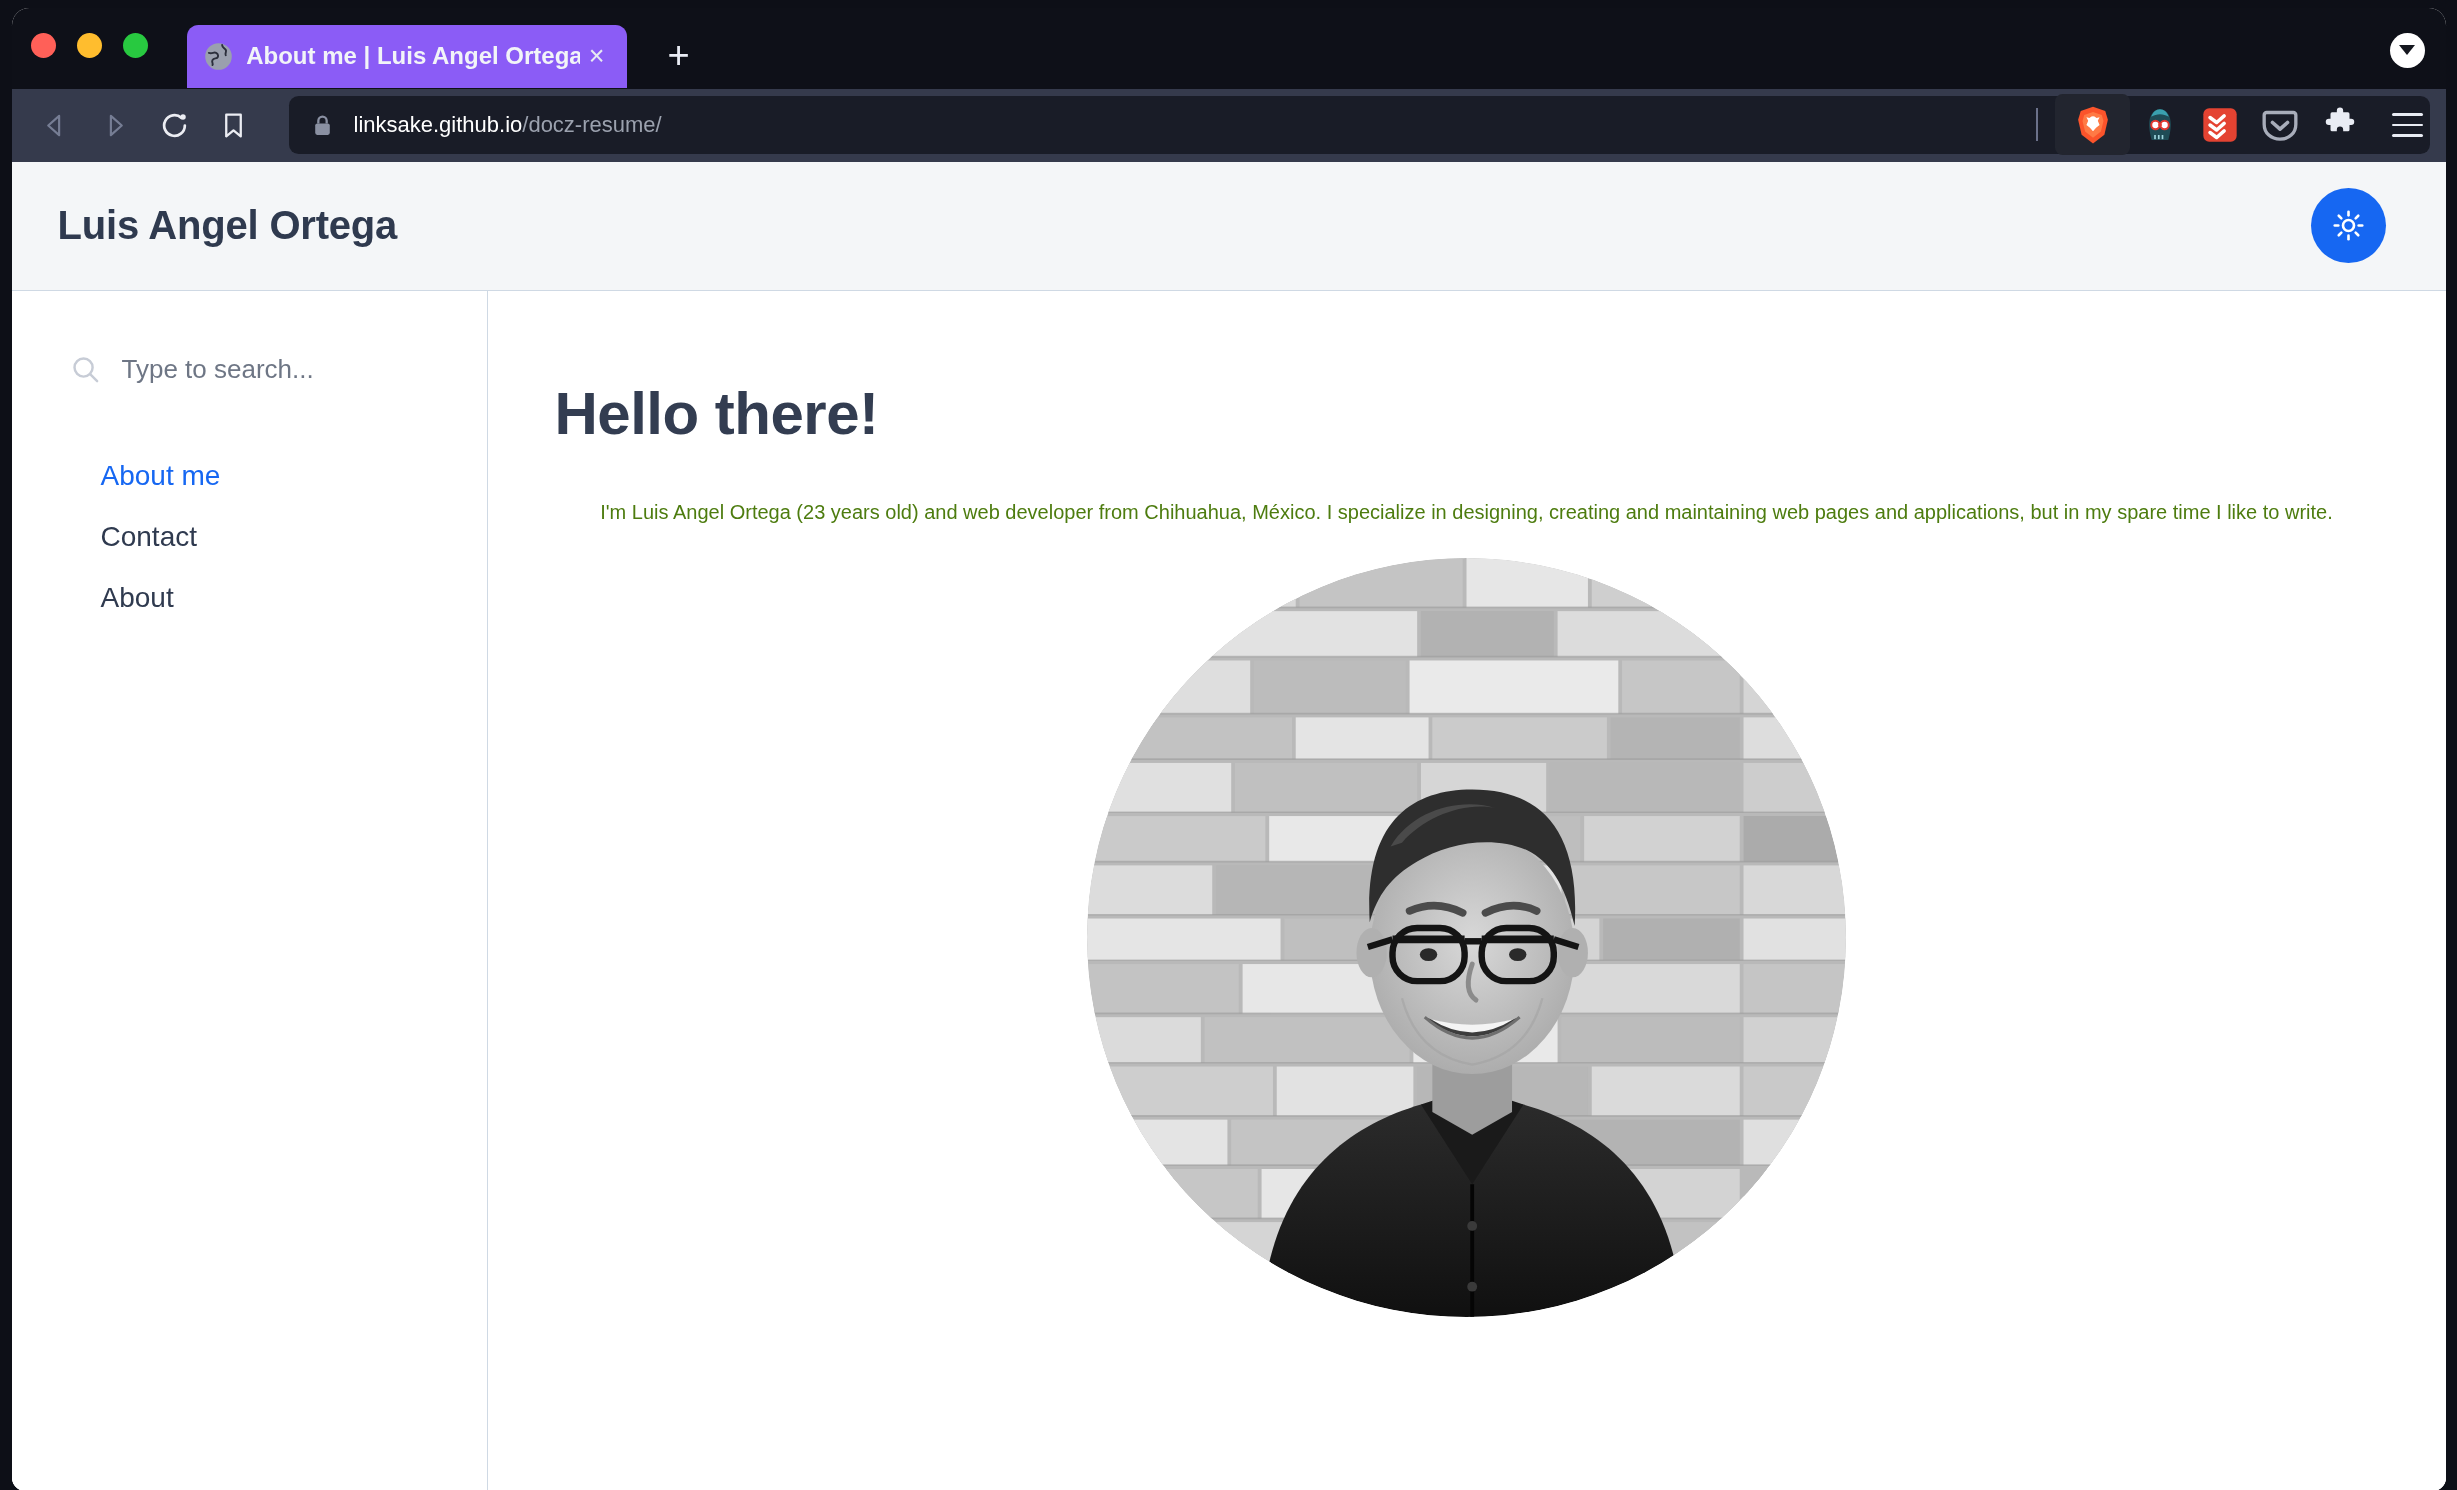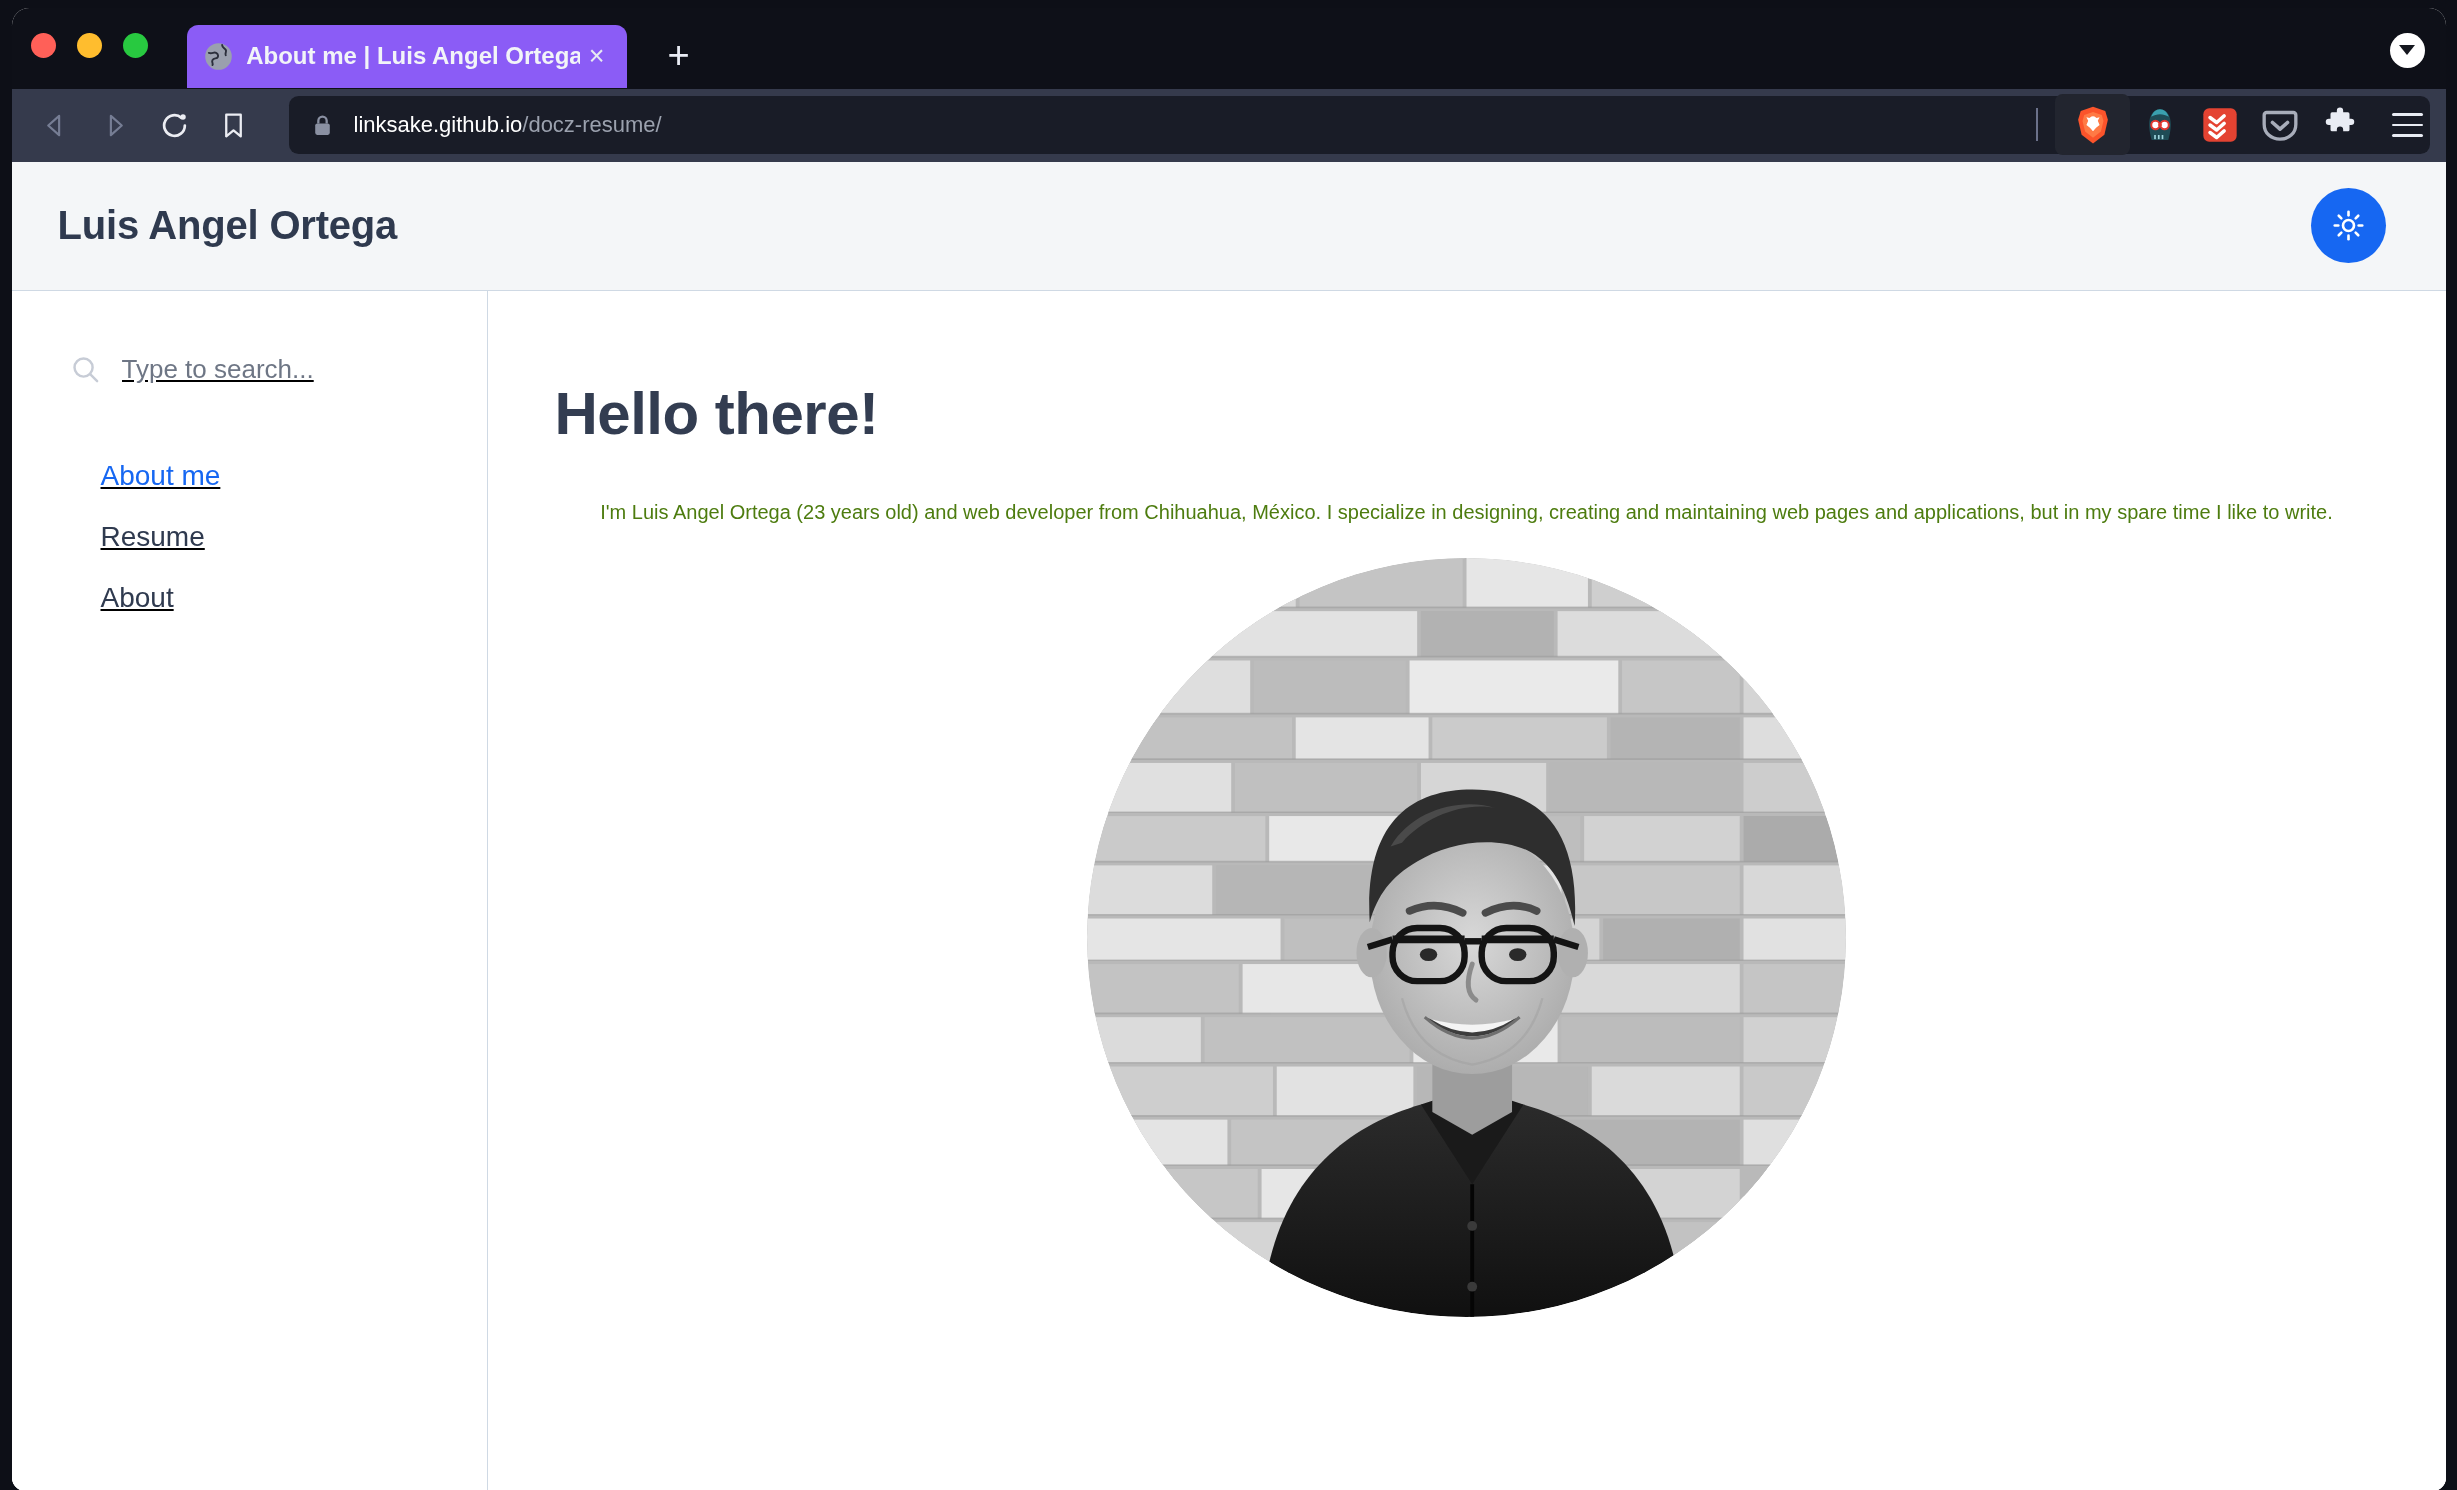--- a/index.html
+++ b/index.html
@@ -239,21 +239,20 @@
     display: flex;
     min-height: 0;
   }
 
   #sidebar {
     width: 476px;
     flex: 0 0 auto;
     border-right: 1.9px solid #cfd9e4;
     background: #ffffff;
     padding: 50px 0 0 0;
-    text-decoration: underline;
   }
   #search-row {
     display: flex;
     align-items: center;
     padding: 0 38px 0 58px;
     height: 58px;
   }
   #search-icon { flex: 0 0 auto; margin-right: 21px; display:flex; }
   #search-input {
     flex: 1 1 auto;
@@ -470,21 +469,21 @@
             <svg viewBox="0 0 24 24" width="31" height="31">
               <circle cx="10.5" cy="10.5" r="7" fill="none" stroke="#c7ccd6" stroke-width="1.9"></circle>
               <line x1="15.6" y1="15.6" x2="21" y2="21" stroke="#c7ccd6" stroke-width="1.9" stroke-linecap="round"></line>
             </svg>
           </span>
           <input id="search-input" type="text" placeholder="Type to search..." style="">
         </div>
 
         <nav id="sidebar-nav">
           <a class="nav-item active">About me</a>
-          <a class="nav-item">Resume</a>
+          <a class="nav-item">Contact</a>
           <a class="nav-item">About</a>
         </nav>
       </div>
 
       <div id="main-content">
         <h1 id="main-heading">Hello there!</h1>
         <p id="intro-paragraph">I'm Luis Angel Ortega (23 years old) and web developer from Chihuahua, México. I specialize in designing, creating and maintaining web pages and applications, but in my spare time I like to write.</p>
 
         <div id="avatar-wrap">
           <div id="avatar-photo">

